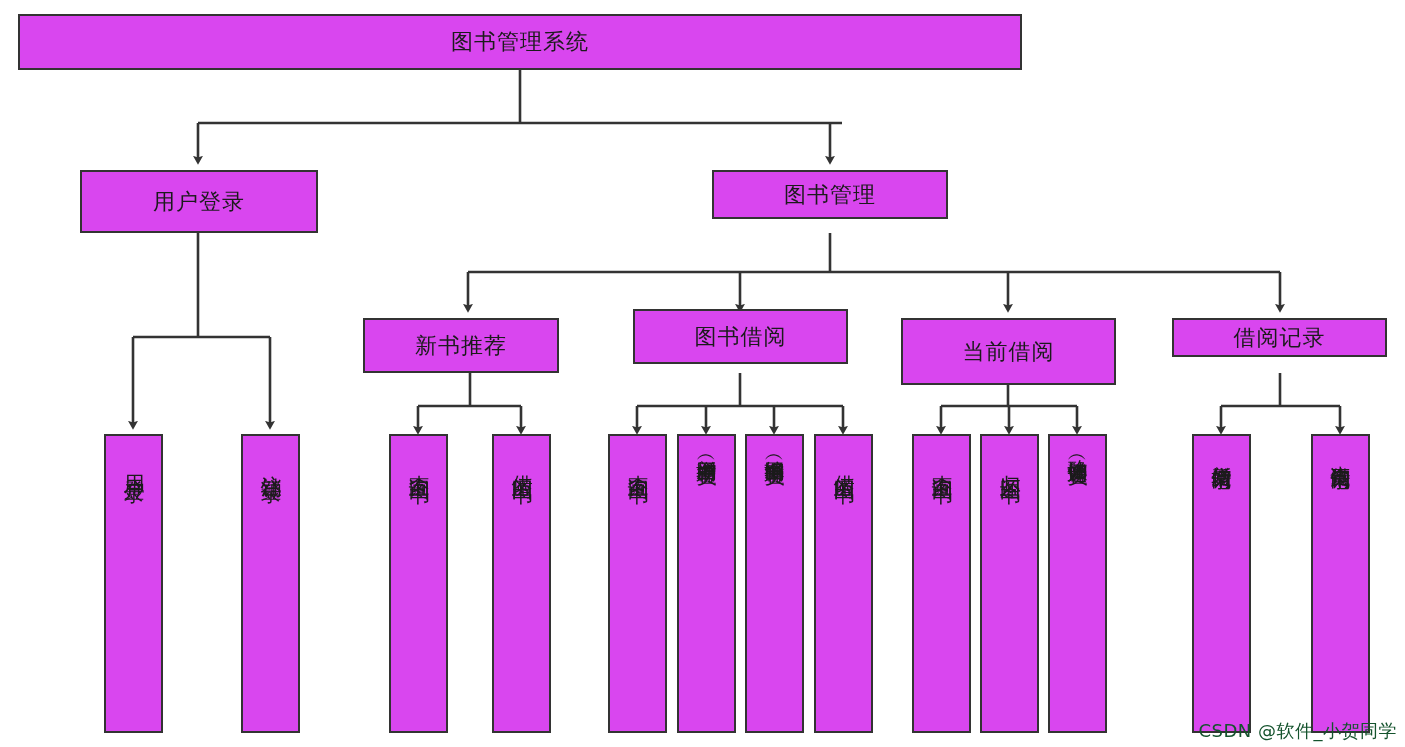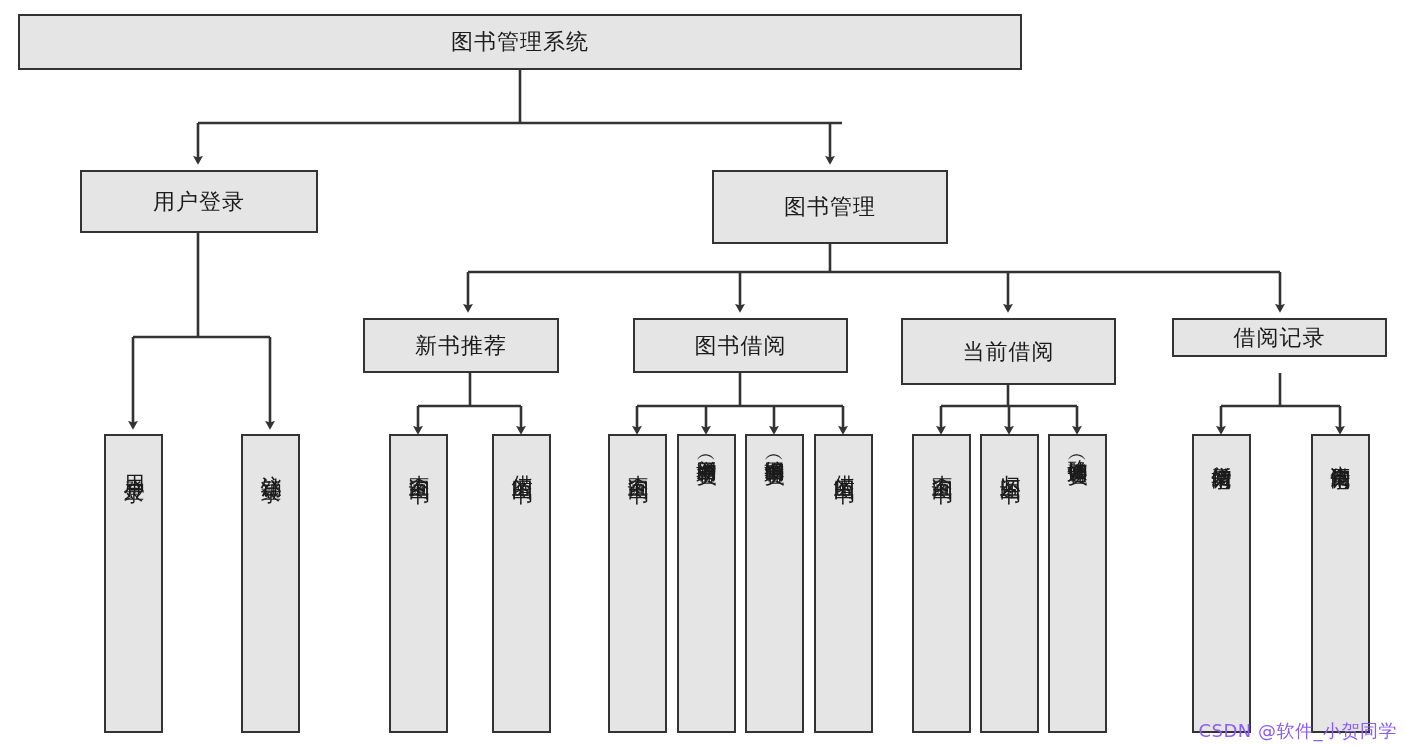--- a/index.html
+++ b/index.html
@@ -23,21 +23,21 @@
     left: 0;
     top: 0;
     width: 1405px;
     height: 747px;
     pointer-events: none;
   }
   .node {
     position: absolute;
     box-sizing: border-box;
     border: 2px solid #333333;
-    background: #e5e5e5;
+    background: #d946ef;
     display: flex;
     align-items: center;
     justify-content: center;
     color: #1b1b1b;
   }
   .node.horiz {
     font-size: 22px;
     letter-spacing: 1px;
     line-height: 1.25;
   }
@@ -61,21 +61,21 @@
   .vert.tight .vtext {
     letter-spacing: 1px;
     line-height: 1.24;
     font-size: 20px;
   }
   .watermark {
     position: absolute;
     right: 8px;
     bottom: 4px;
     font-size: 18px;
-    color: #8b5cf6;
+    color: #14532d;
     letter-spacing: 0.5px;
     white-space: nowrap;
     user-select: none;
   }
 </style>
 </head>
 <body>
 
 <div id="diagram-root">
 
@@ -130,28 +130,28 @@
     </g>
   </svg>
 
   <div class="node horiz root" style="left:18px; top:14px; width:1004px; height:56px;">
     <span>图书管理系统</span>
   </div>
 
   <div class="node horiz" style="left:80px; top:170px; width:238px; height:63px;">
     <span>用户登录</span>
   </div>
-  <div class="node horiz" style="left:712px; top:170px; width:236px; height:74px;">
+  <div class="node horiz" style="left:712px; top:170px; width:236px; height:49px;">
     <span>图书管理</span>
   </div>
 
   <div class="node horiz" style="left:363px; top:318px; width:196px; height:55px;">
     <span>新书推荐</span>
   </div>
-  <div class="node horiz" style="left:633px; top:318px; width:215px; height:55px;text-align:right;">
+  <div class="node horiz" style="left:633px; top:309px; width:215px; height:55px;text-align:right;">
     <span>图书借阅</span>
   </div>
   <div class="node horiz" style="left:901px; top:318px; width:215px; height:67px;">
     <span>当前借阅</span>
   </div>
   <div class="node horiz" style="left:1172px; top:318px; width:215px; height:39px;">
     <span>借阅记录</span>
   </div>
 
   <div class="node vert" style="left:104px; top:434px; width:59px; height:299px;">

